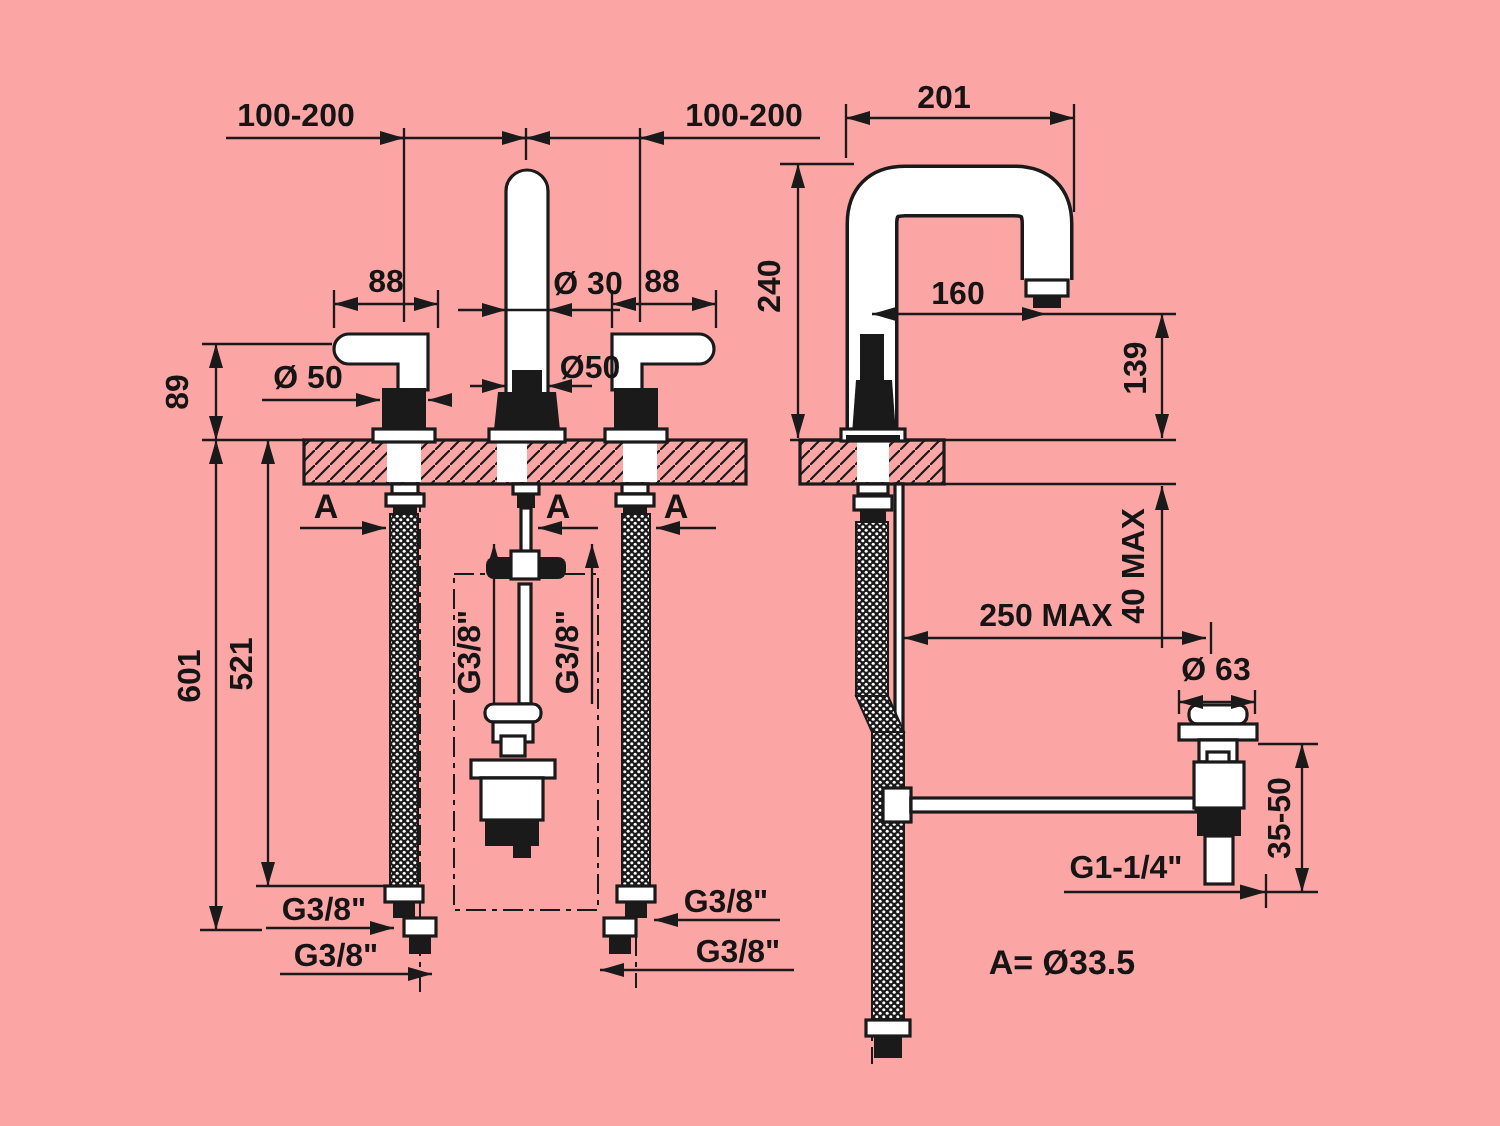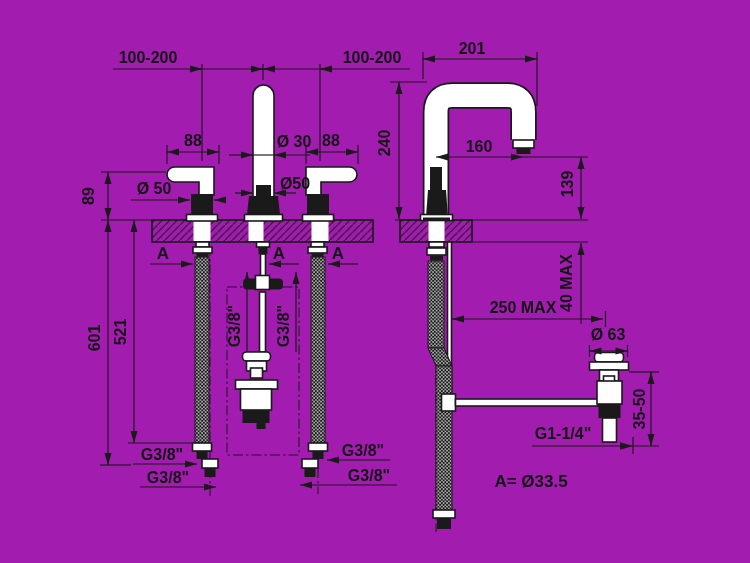--- a/index.html
+++ b/index.html
@@ -1,16 +1,16 @@
 <!DOCTYPE html>
 <html><head>
 <meta charset="utf-8">
 <style>
   html,body{margin:0;padding:0;background:#ffffff;}
-  .stage{position:relative;width:750px;height:563px;background:#a21caf;overflow:hidden;
+  .stage{position:relative;width:750px;height:563px;background:#fca5a5;overflow:hidden;
          font-family:"Liberation Sans", sans-serif;}
   svg{position:absolute;left:0;top:0;}
   text{font-family:"Liberation Sans", sans-serif;font-weight:bold;font-size:16px;fill:#151515;}
   text.big{font-size:17px;}
   .ol{fill:#ffffff;stroke:#1a1a1a;stroke-width:1.6;}
   .blk{fill:#1a1a1a;stroke:none;}
   .dim{stroke:#1a1a1a;stroke-width:1.15;fill:none;}
   .dd{stroke:#1a1a1a;stroke-width:1;fill:none;stroke-dasharray:10 3 2.5 3;}
 </style>
 </head>

